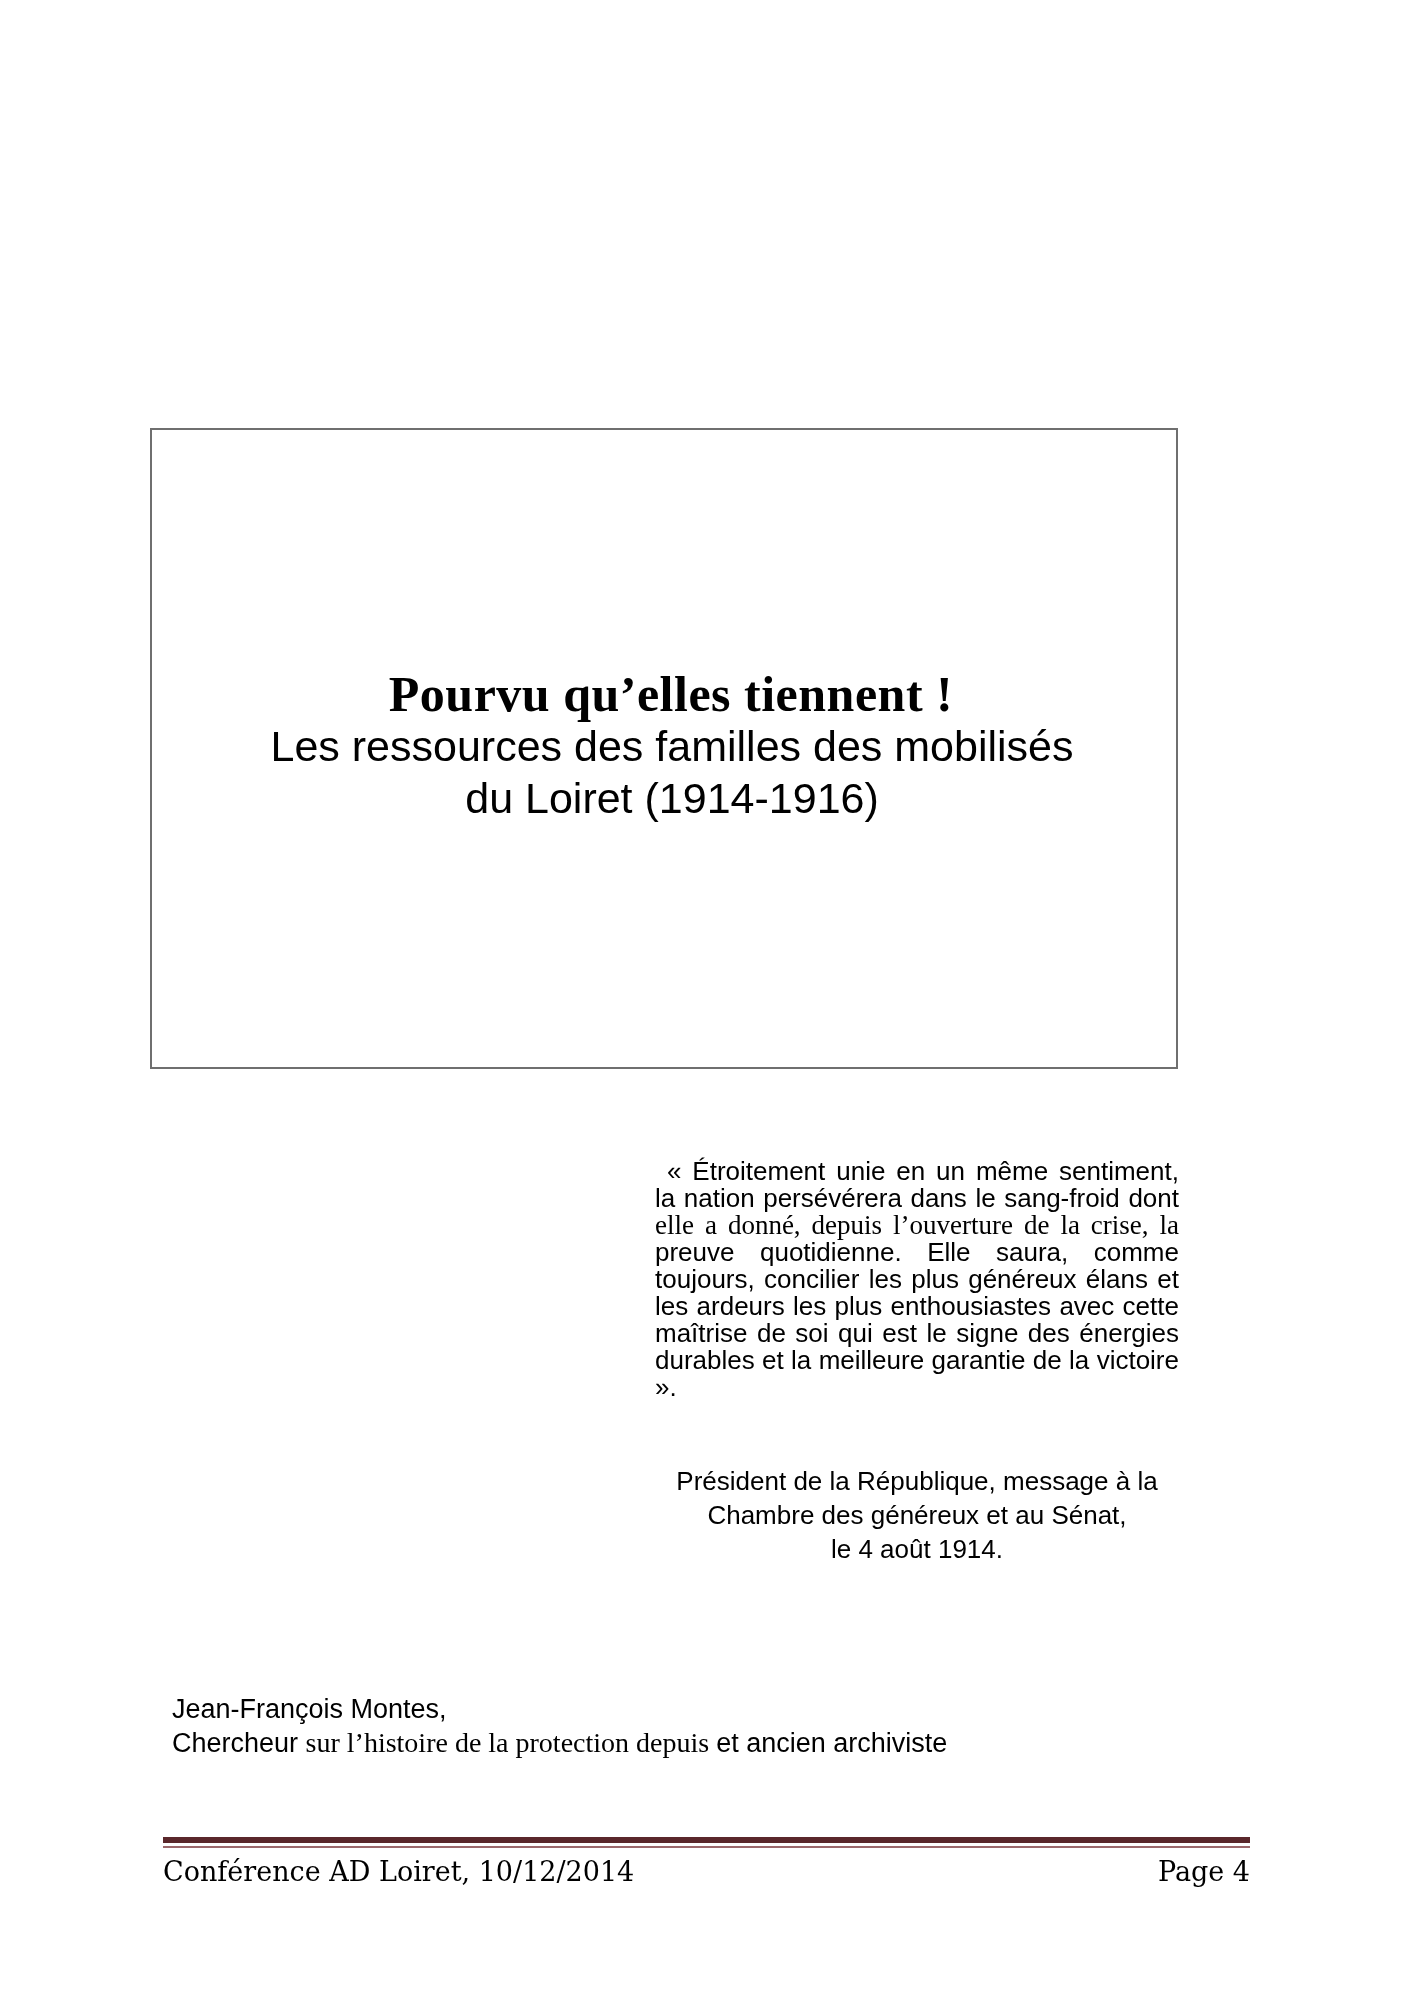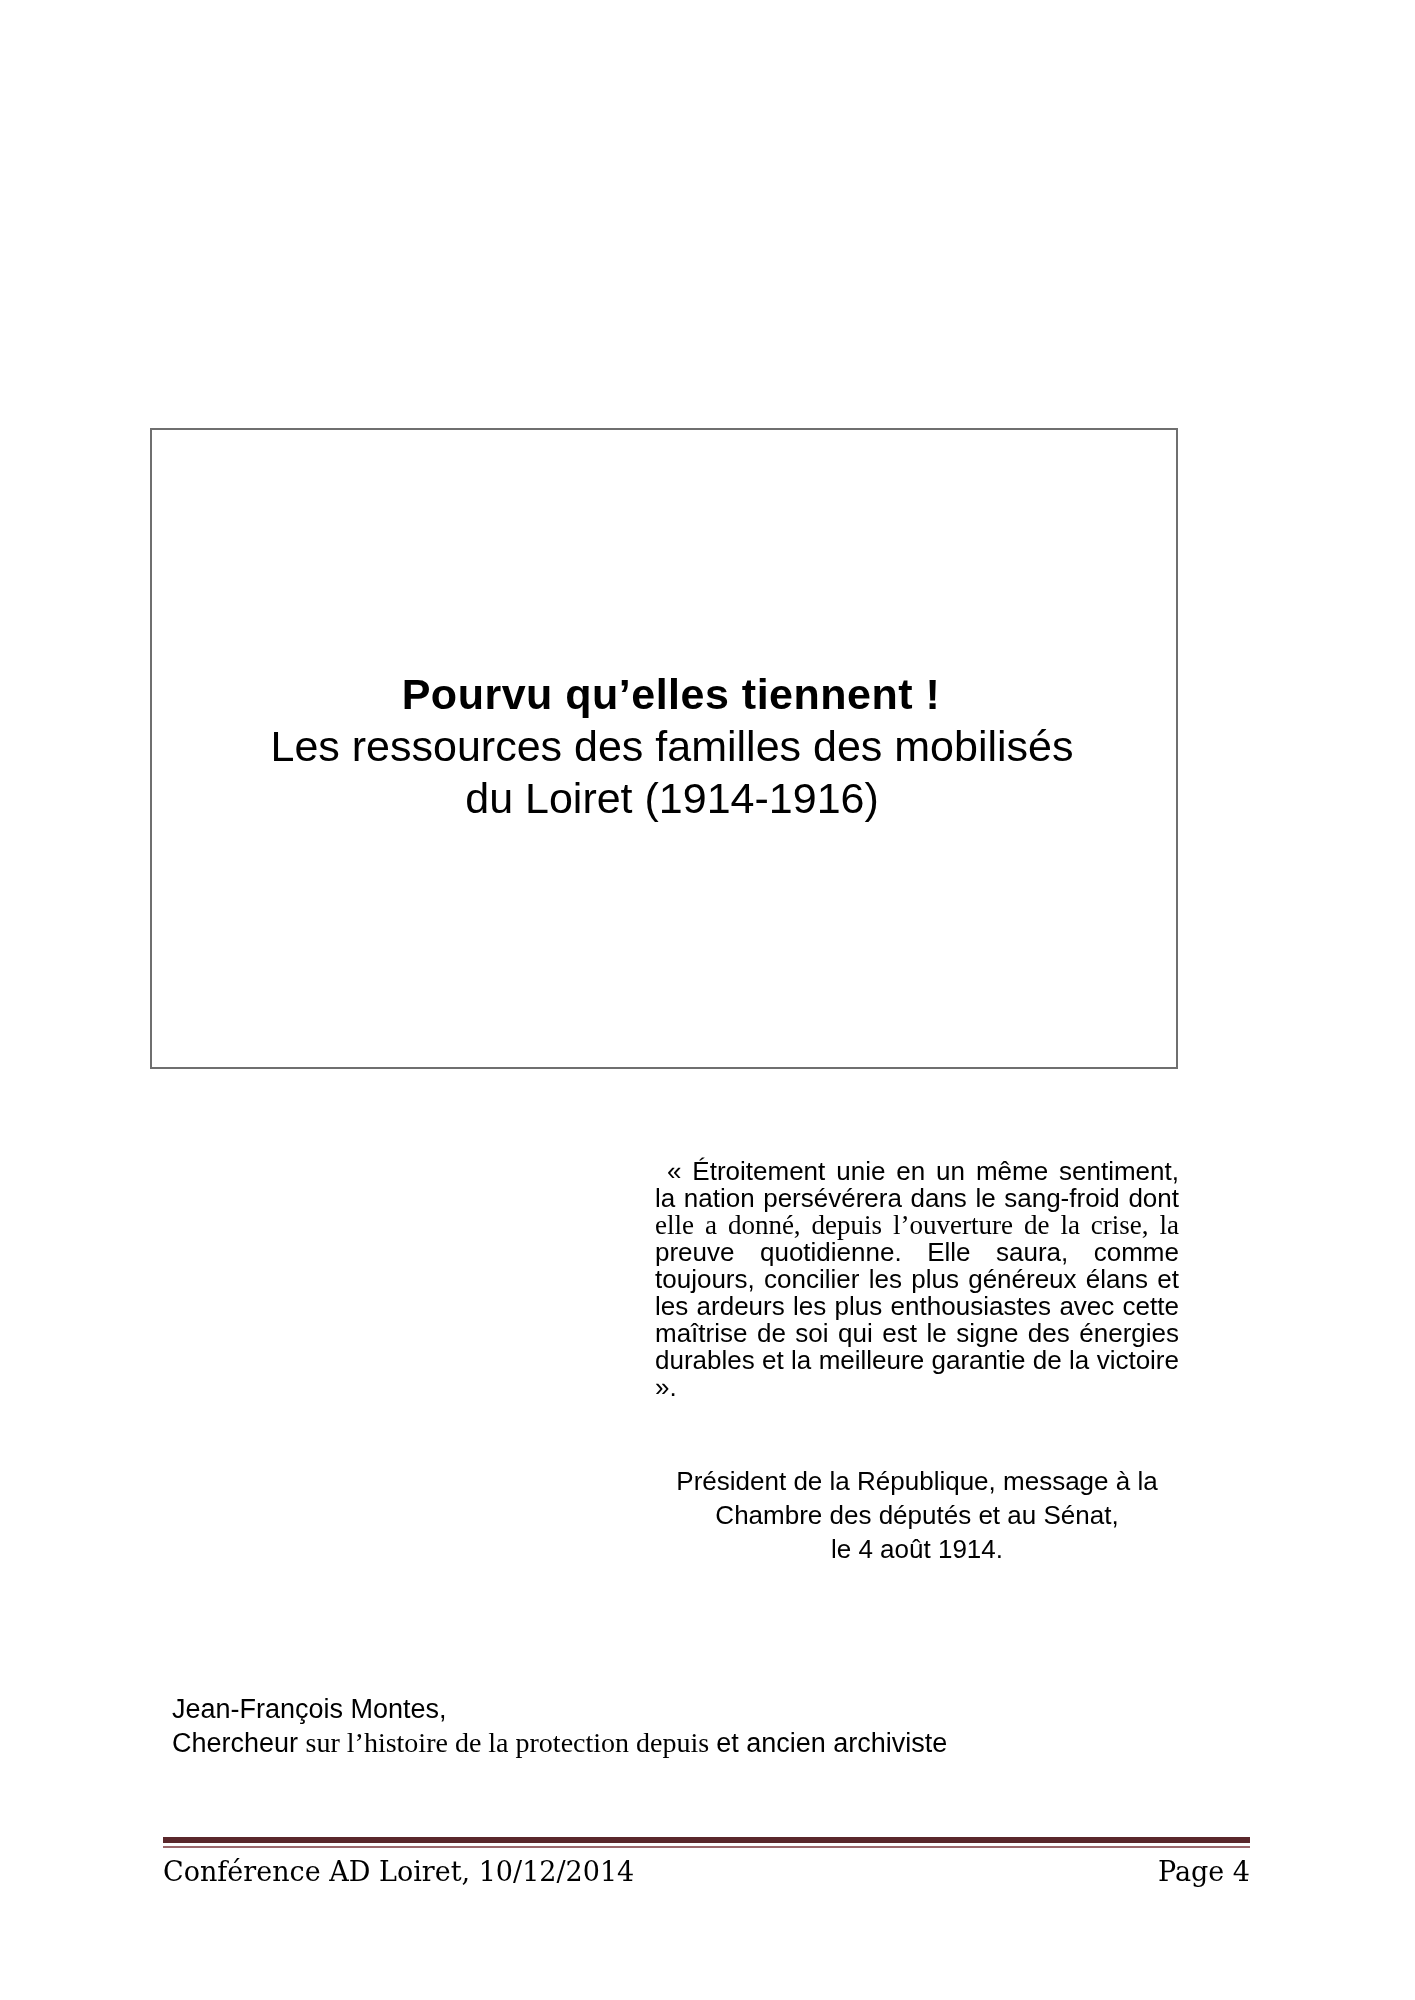--- a/index.html
+++ b/index.html
@@ -22,23 +22,23 @@
     left: 150px;
     top: 428px;
     width: 1028px;
     height: 641px;
     box-sizing: border-box;
     border: 2px solid #6f6f6f;
     text-align: center;
   }
   .title-inner { padding-top: 238px; }
   .title-line1 {
-    font-family: Liberation Sans, sans-serif;
+    font-family: Liberation Serif, serif;
     font-weight: 700;
-    font-size: 43px;
+    font-size: 50px;
     line-height: 52px;
     letter-spacing: 0.5px;
     margin-left: 14px;
   }
   .title-line2, .title-line3 {
     font-size: 43px;
     line-height: 52px;
     padding-left: 16px;
   }
 
@@ -113,21 +113,21 @@
     <div class="title-line1">Pourvu qu’elles tiennent !</div>
     <div class="title-line2">Les ressources des familles des mobilisés</div>
     <div class="title-line3">du Loiret (1914-1916)</div>
   </div>
 </div>
 
 <p class="quote"><span>« Étroitement unie en un même sentiment, la nation persévérera dans le sang-froid dont </span><span class="q-serif">elle a donné, depuis l’ouverture de la crise, la </span><span>preuve quotidienne. Elle saura, comme toujours, concilier les plus généreux élans et les ardeurs les plus enthousiastes avec cette maîtrise de soi qui est le signe des énergies durables et la meilleure garantie de la victoire ».</span></p>
 
 <div class="attribution">
   <div>Président de la République, message à la</div>
-  <div>Chambre des députés et au Sénat,</div>
+  <div>Chambre des généreux et au Sénat,</div>
   <div>le 4 août 1914.</div>
 </div>
 
 <div class="author">
   <div>Jean-François Montes,</div>
   <div><span>Chercheur </span><span class="a-serif">sur l’histoire de la protection depuis </span><span>et ancien archiviste</span></div>
 </div>
 
 <div class="footer-rule"></div>
 <div class="footer-text">

